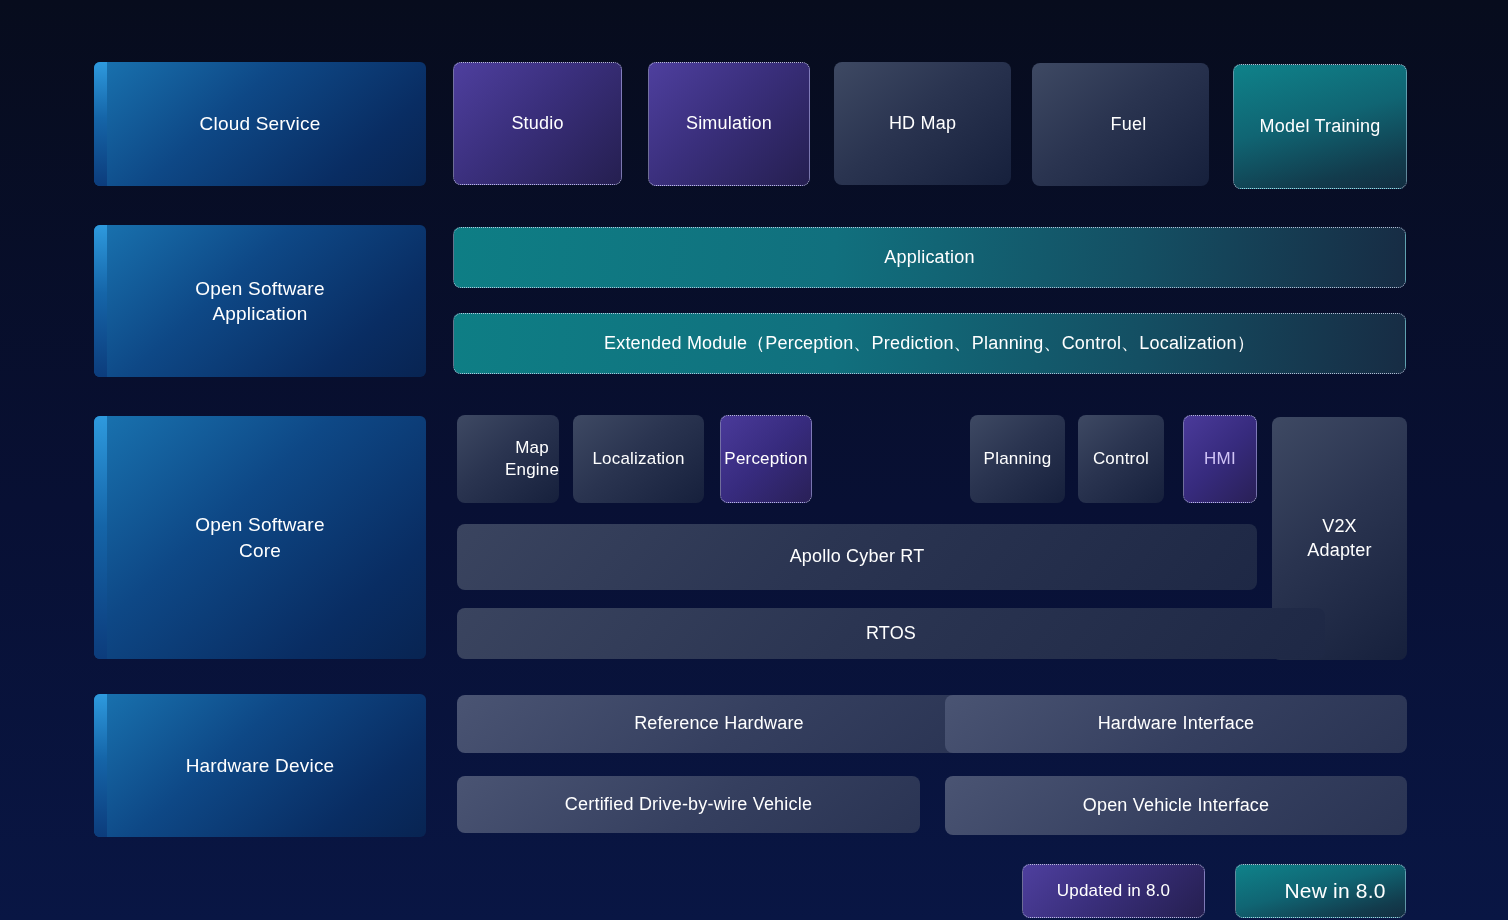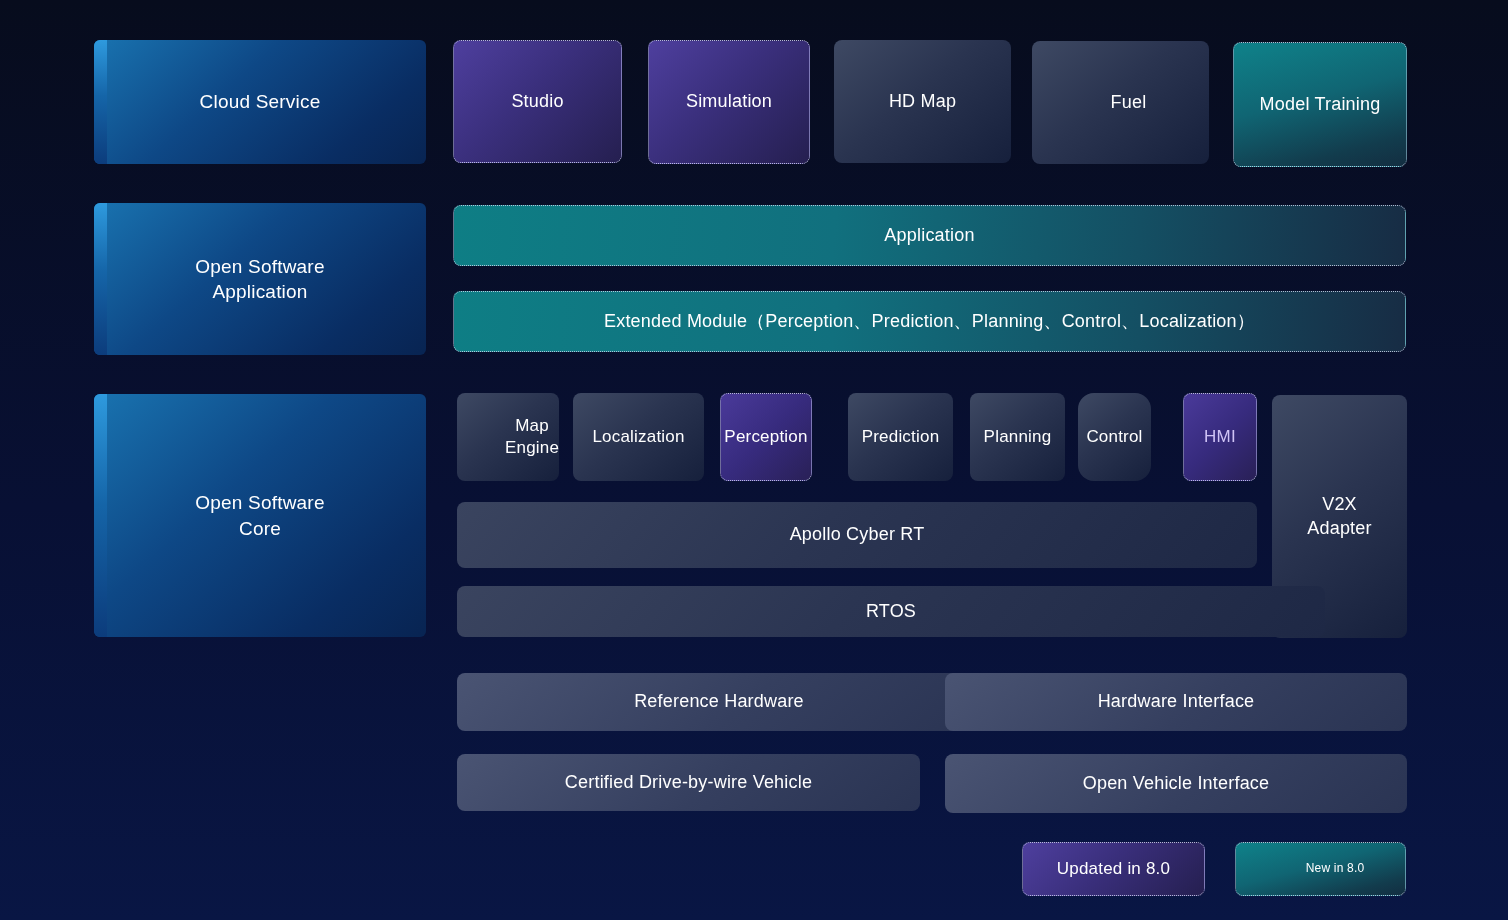--- a/index.html
+++ b/index.html
@@ -4,21 +4,21 @@
 <style>
   html,body{margin:0;padding:0;background:#070c1d;}
   .canvas{
     position:relative;width:1508px;height:920px;overflow:hidden;
     background:linear-gradient(180deg,#070c1d 0%,#081034 55%,#091644 100%);
     font-family:"Liberation Sans",sans-serif;color:#ffffff;
   }
   .box{
     position:absolute;display:flex;align-items:center;justify-content:center;
     text-align:center;white-space:pre-line;line-height:1.32;letter-spacing:.2px;
-    border-radius:8px;box-sizing:border-box;
+    border-radius:8px;box-sizing:border-box;margin-top:22px;
   }
   
   .lblock{
     background:linear-gradient(138deg,#1973b0 0%,#0e4886 40%,#092d63 78%,#082452 100%);
     border-radius:6px;font-size:19px;
   }
   .lblock::before{
     content:"";position:absolute;left:0;top:0;bottom:0;width:13px;
     border-radius:6px 0 0 6px;
     background:linear-gradient(180deg,#2e9ade 0%,#1565a8 45%,#0c3c7c 100%);
@@ -56,32 +56,32 @@
   .pos-model-training{left:1233px;top:42px;width:174px;height:125px;}
   .pos-osa-label{left:94px;top:203px;width:332px;height:152px;}
   .pos-app-bar{left:453px;top:205px;width:953px;height:61px;}
   .pos-ext-bar{left:453px;top:291px;width:953px;height:61px;}
   .pos-osc-label{left:94px;top:394px;width:332px;height:243px;}
   .pos-map-engine{left:457px;top:393px;width:102px;height:88px;padding-left:48px;}
   .pos-localization{left:573px;top:393px;width:131px;height:88px;}
   .pos-perception{left:720px;top:393px;width:92px;height:88px;}
   .pos-prediction{left:848px;top:393px;width:105px;height:88px;}
   .pos-planning{left:970px;top:393px;width:95px;height:88px;}
-  .pos-control{left:1078px;top:393px;width:73px;height:88px;border-radius:16px;}
+  .pos-control{left:1078px;top:393px;width:86px;height:88px;}
   .pos-hmi{left:1183px;top:393px;width:74px;height:88px;}
   .pos-v2x{left:1272px;top:395px;width:135px;height:243px;}
   .pos-cyber{left:457px;top:502px;width:800px;height:66px;}
   .pos-rtos{left:457px;top:586px;width:868px;height:51px;}
   .pos-hw-label{left:94px;top:672px;width:332px;height:143px;}
   .pos-ref-hw{left:457px;top:673px;width:524px;height:58px;}
   .pos-hw-if{left:945px;top:673px;width:462px;height:58px;}
   .pos-certified{left:457px;top:754px;width:463px;height:57px;}
   .pos-open-vi{left:945px;top:754px;width:462px;height:59px;}
   .pos-leg-upd{left:1022px;top:842px;width:183px;height:54px;font-size:17px;}
-  .pos-leg-new{left:1235px;top:842px;width:171px;height:54px;font-size:12px;padding-left:29px;}
+  .pos-leg-new{left:1235px;top:842px;width:171px;height:54px;font-size:21px;padding-left:29px;}
 </style>
 </head>
 <body>
 
 <div class="canvas">
 
   <div class="box lblock pos-cloud-label">Cloud Service</div>
   <div class="box purple pos-studio">Studio</div>
   <div class="box purple pos-simulation">Simulation</div>
   <div class="box slate pos-hdmap">HD Map</div>
@@ -92,29 +92,29 @@
 Application</div>
   <div class="box teal-bar pos-app-bar">Application</div>
   <div class="box teal-bar pos-ext-bar">Extended Module（Perception、Prediction、Planning、Control、Localization）</div>
 
   <div class="box lblock pos-osc-label">Open Software
 Core</div>
   <div class="box slate mod pos-map-engine">Map
 Engine</div>
   <div class="box slate mod pos-localization">Localization</div>
   <div class="box purple-deep pos-perception">Perception</div>
-  <div class="box slate mod pos-prediction">Prediction</div>
   <div class="box slate mod pos-planning">Planning</div>
   <div class="box slate mod pos-control">Control</div>
   <div class="box purple-deep hmi-text pos-hmi">HMI</div>
   <div class="box slate pos-v2x">V2X
 Adapter</div>
   <div class="box slate-bar pos-cyber">Apollo Cyber RT</div>
   <div class="box slate-bar pos-rtos">RTOS</div>
 
+  <div class="box lblock pos-hw-label">Hardware Device</div>
   <div class="box slate-lt pos-ref-hw">Reference Hardware</div>
   <div class="box slate-lt pos-hw-if">Hardware Interface</div>
   <div class="box slate-lt pos-certified">Certified Drive-by-wire Vehicle</div>
   <div class="box slate-lt pos-open-vi">Open Vehicle Interface</div>
 
   <div class="box purple pos-leg-upd">Updated in 8.0</div>
   <div class="box teal pos-leg-new">New in 8.0</div>
 
 </div>
 

